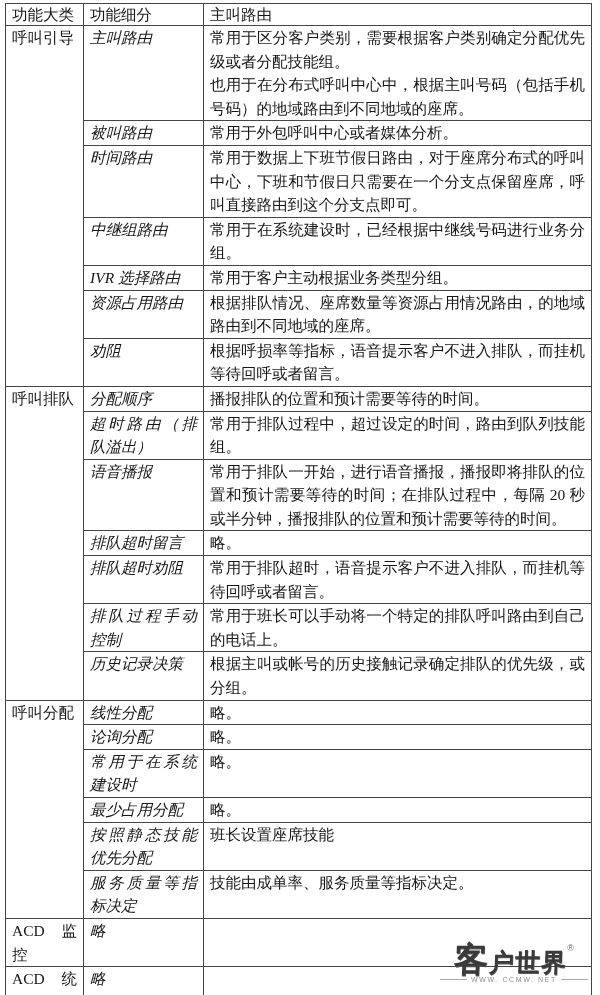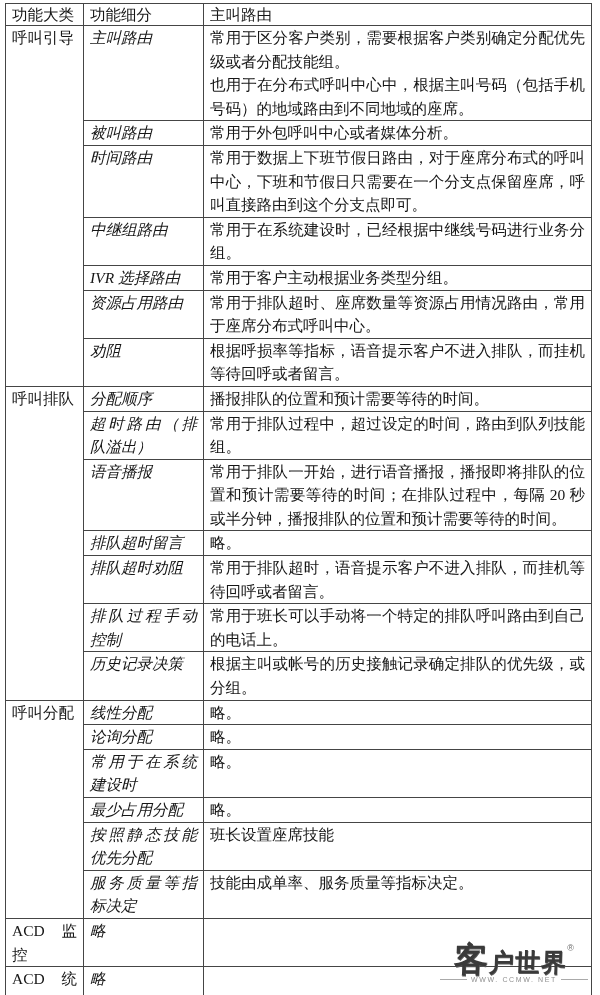--- a/index.html
+++ b/index.html
@@ -126,21 +126,21 @@
         <tr>
           <td class="feat">中继组路由</td>
           <td class="scen">常用于在系统建设时，已经根据中继线号码进行业务分组。</td>
         </tr>
         <tr>
           <td class="feat">IVR 选择路由</td>
           <td class="scen">常用于客户主动根据业务类型分组。</td>
         </tr>
         <tr>
           <td class="feat">资源占用路由</td>
-          <td class="scen">常用于排队超时、座席数量等资源占用情况路由，常用于座席分布式呼叫中心。</td>
+          <td class="scen">根据排队情况、座席数量等资源占用情况路由，的地域路由到不同地域的座席。</td>
         </tr>
         <tr>
           <td class="feat">劝阻</td>
           <td class="scen">根据呼损率等指标，语音提示客户不进入排队，而挂机等待回呼或者留言。</td>
         </tr>
         <tr>
           <td class="cat" rowspan="7">呼叫排队</td>
           <td class="feat">分配顺序</td>
           <td class="scen">播报排队的位置和预计需要等待的时间。</td>
         </tr>

